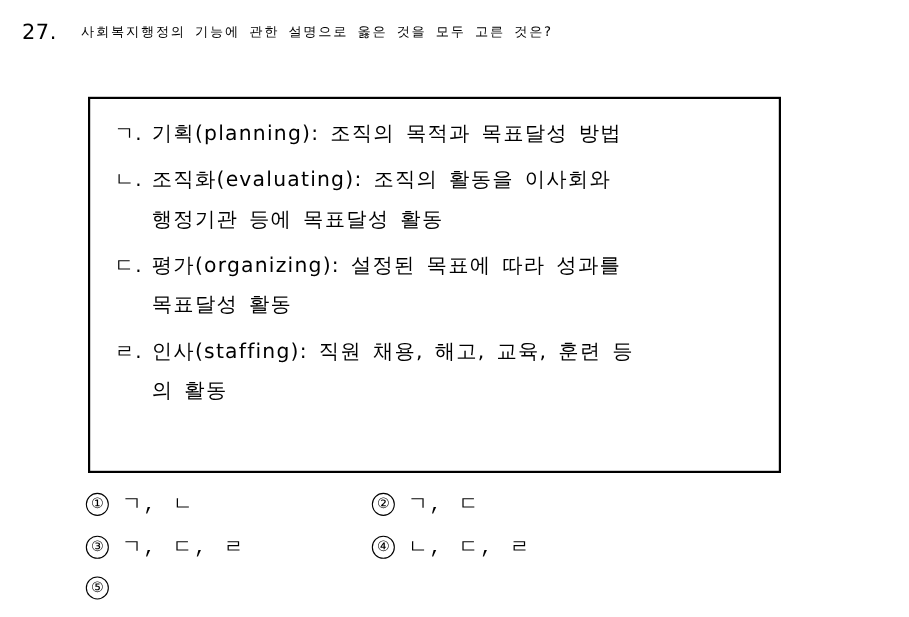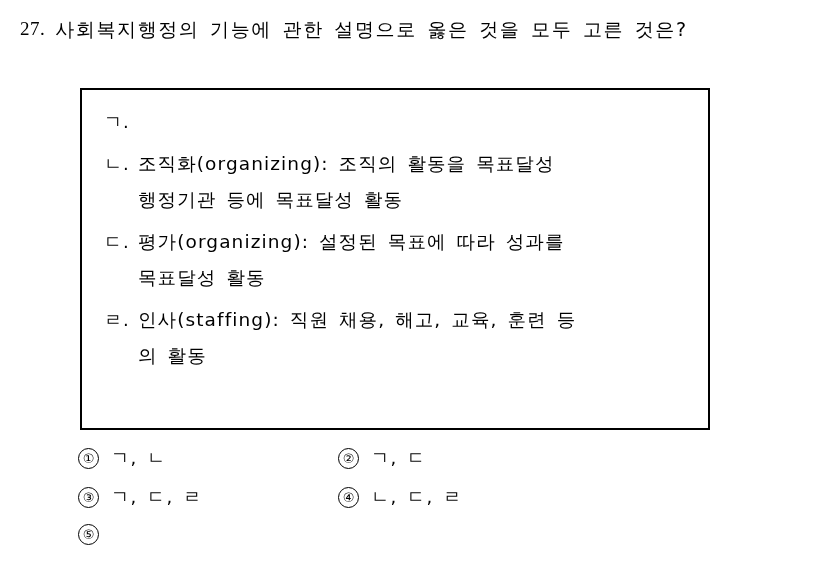--- a/index.html
+++ b/index.html
@@ -27,28 +27,28 @@
     width: 790px;
     display: flex;
     align-items: flex-start;
   }
   .q-number {
     font-size: 19px;
     line-height: 30px;
     letter-spacing: 0.5px;
     white-space: nowrap;
     padding-right: 10px;
-    font-family: Liberation Serif, serif;
   }
   .q-text {
-    font-size: 19px;
+    font-size: 12px;
     line-height: 30px;
     letter-spacing: 1.6px;
     word-spacing: 3px;
     max-width: 690px;
+    margin-left: 12px;
   }
   
   .statement-box {
     position: absolute;
     left: 80px;
     top: 88px;
     width: 630px;
     height: 342px;
     border: 2px solid #000000;
     box-sizing: border-box;
@@ -103,45 +103,46 @@
     font-size: 13px;
     line-height: 1;
     margin-right: 12px;
     flex: 0 0 21px;
     box-sizing: border-box;
   }
   .choice-label {
     font-size: 18px;
     letter-spacing: 1.5px;
     word-spacing: 2px;
+    font-family: Liberation Mono, monospace;
   }
 </style>
 </head>
 <body>
 
 <div class="page">
 
   <div class="question">
     <span class="q-number">27.</span>
     <span class="q-text">사회복지행정의 기능에 관한 설명으로 옳은 것을 모두 고른 것은?</span>
   </div>
 
   <div class="statement-box">
 
     <div class="statement">
       <span class="st-marker">ㄱ.</span>
       <span class="st-body">
-        <br>
+        <span>기획(planning): 조직의 목적과 목표달성 방법</span><br>
       </span>
     </div>
 
     <div class="statement">
       <span class="st-marker">ㄴ.</span>
       <span class="st-body">
-        <span>조직화(organizing): 조직의 활동을 목표달성</span><br>
+        <span>조직화(evaluating): 조직의 활동을 이사회와</span><br>
         <span class="st-line2">행정기관 등에 목표달성 활동</span>
       </span>
     </div>
 
     <div class="statement">
       <span class="st-marker">ㄷ.</span>
       <span class="st-body">
         <span>평가(organizing): 설정된 목표에 따라 성과를</span><br>
         <span class="st-line2">목표달성 활동</span>
       </span>

